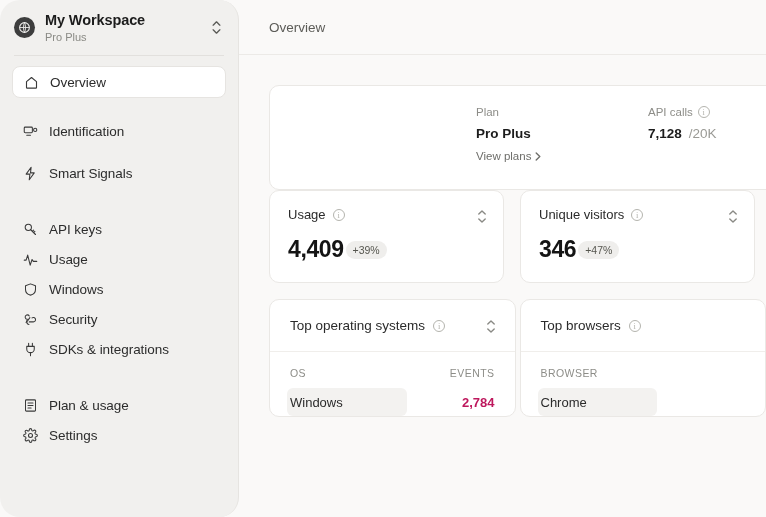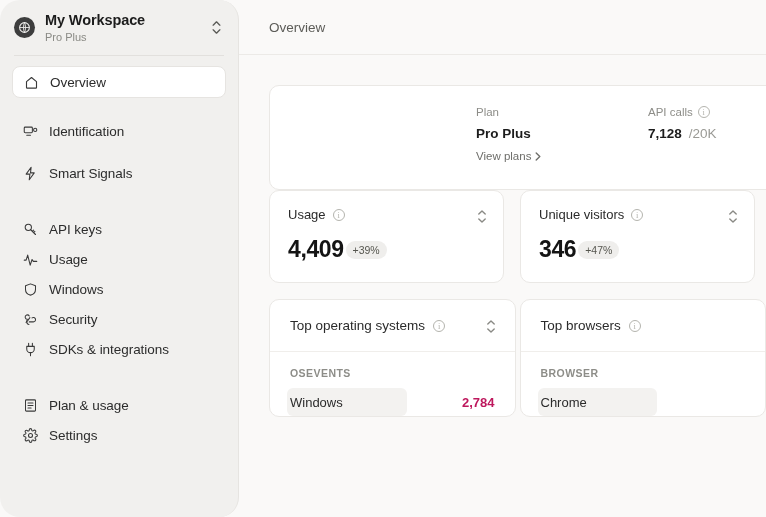--- a/index.html
+++ b/index.html
@@ -178,23 +178,23 @@
     border-bottom: 1px solid #f0eeeb;
   }
   .table-title { font-size: 13.5px; color: #2b2b2b; display: flex; align-items: center; gap: 8px; }
   .table-sort {
     position: absolute; right: 17px; top: 18px;
     width: 14px; height: 16px;
     display: flex; flex-direction: column; align-items: center; justify-content: center; gap: 3px;
     cursor: pointer;
   }
   .col-heads {
-    display: flex; justify-content: flex-start;
+    display: flex; justify-content: space-between;
     padding: 15px 20px 9px 20px;
-    font-size: 10.5px; color: #8d8d88; letter-spacing: 0.45px; font-weight: bold;
+    font-size: 10.5px; color: #8d8d88; letter-spacing: 0.45px;
   }
   .t-row {
     position: relative; display: flex; justify-content: space-between; align-items: center;
     margin: 0 17px; height: 28px; padding: 0 3px;
     font-size: 13px; color: #2b2b2b;
   }
   .t-bar {
     position: absolute; left: 0; top: 0; bottom: 0;
     background: #f3f2f0; border-radius: 6px; z-index: 0;
   }

